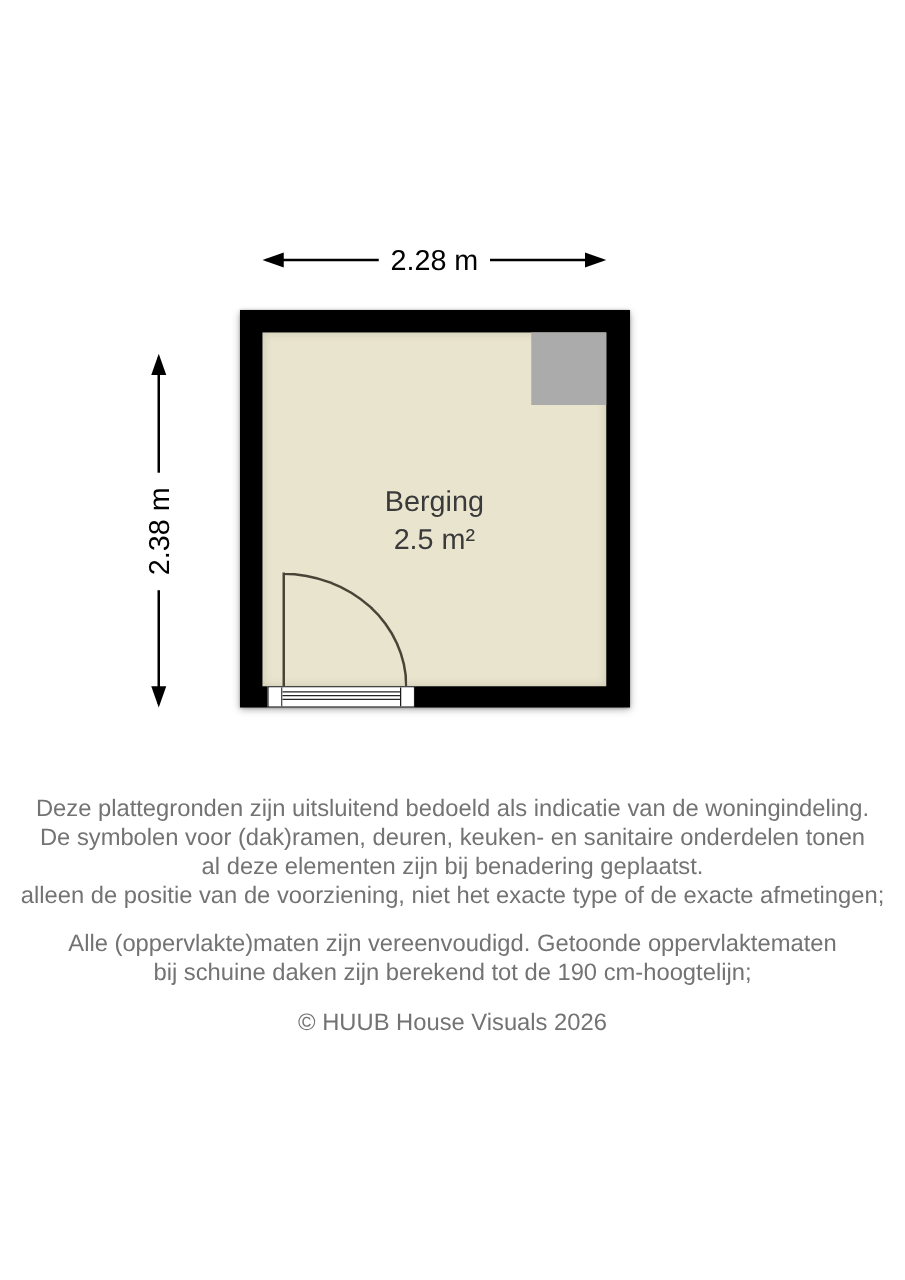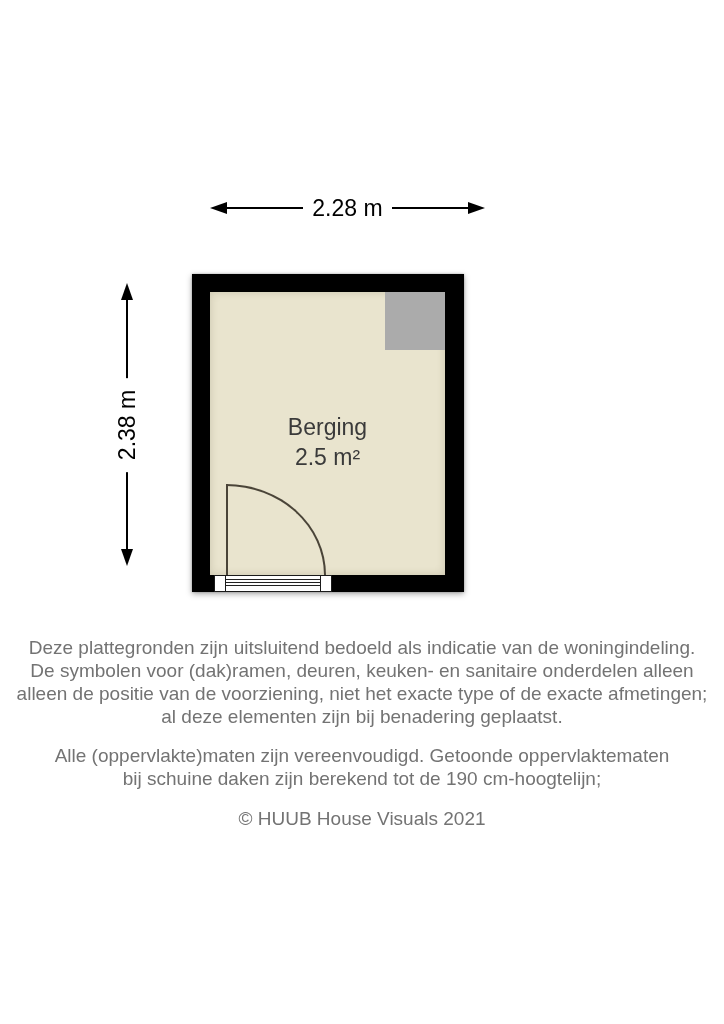--- a/index.html
+++ b/index.html
@@ -30,21 +30,21 @@
                border-width:6px 17px 6px 0; border-color:transparent #000 transparent transparent; }
   .arr-right { right:0; top:50%; transform:translateY(-50%);
                border-width:6px 0 6px 17px; border-color:transparent transparent transparent #000; }
   .arr-up    { top:0; left:50%; transform:translateX(-50%);
                border-width:0 6px 17px 6px; border-color:transparent transparent #000 transparent; }
   .arr-down  { bottom:0; left:50%; transform:translateX(-50%);
                border-width:17px 6px 0 6px; border-color:#000 transparent transparent transparent; }
 
   
   .plan {
-    position:absolute; left:192px; top:274px; width:272px; height:318px;
+    position:absolute; left:192px; top:248px; width:312px; height:318px;
     background:var(--wall,#000);
     box-shadow:0 2px 6px rgba(0,0,0,0.35), 0 0 2px rgba(0,0,0,0.25);
   }
   .floor {
     position:absolute; left:18px; top:18px; right:19px; bottom:17px;
     background:var(--floor,#e9e4ce);
     box-shadow:inset 0 0 8px rgba(60,55,30,0.18);
   }
   .gray-block {
     position:absolute; right:0; top:0; width:60px; height:58px;
@@ -121,24 +121,24 @@
     <div class="threshold">
       <div class="jamb jamb-left"></div>
       <div class="sill"></div>
       <div class="jamb jamb-right"></div>
     </div>
   </div>
 
   <div class="disclaimer">
     <div class="para1">
       <div>Deze plattegronden zijn uitsluitend bedoeld als indicatie van de woningindeling.</div>
-      <div>De symbolen voor (dak)ramen, deuren, keuken- en sanitaire onderdelen alleen</div>
+      <div>De symbolen voor (dak)ramen, deuren, keuken- en sanitaire onderdelen tonen</div>
+      <div>al deze elementen zijn bij benadering geplaatst.</div>
       <div>alleen de positie van de voorziening, niet het exacte type of de exacte afmetingen;</div>
-      <div>al deze elementen zijn bij benadering geplaatst.</div>
     </div>
     <div class="para2">
       <div>Alle (oppervlakte)maten zijn vereenvoudigd. Getoonde oppervlaktematen</div>
       <div>bij schuine daken zijn berekend tot de 190 cm-hoogtelijn;</div>
     </div>
-    <div class="copyright">© HUUB House Visuals 2021</div>
+    <div class="copyright">© HUUB House Visuals 2026</div>
   </div>
 
 </div>
 
 </body></html>

